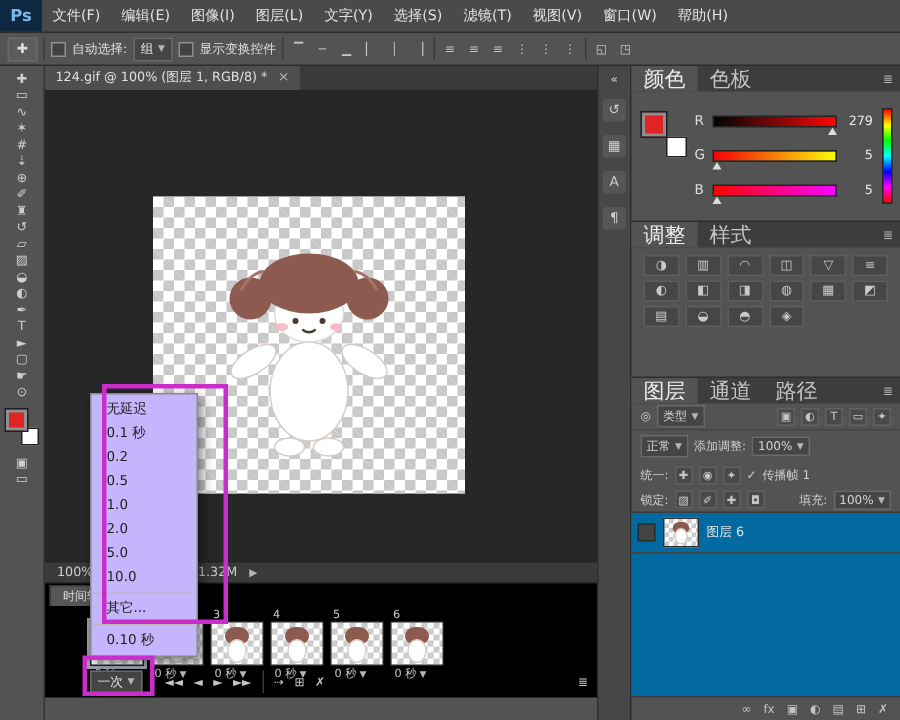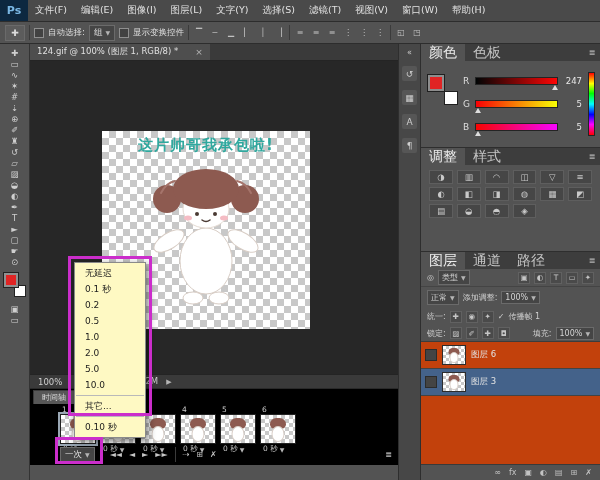--- a/index.html
+++ b/index.html
@@ -26,21 +26,21 @@
 .toolbar{position:absolute;left:0;top:44px;width:30px;height:436px;background:#535353;border-right:1px solid #333;display:flex;flex-direction:column;align-items:center;padding-top:3px}
 .tool{width:24px;height:11px;display:flex;align-items:center;justify-content:center;font-size:8.5px;color:#cfcfcf}
 .swatches{position:relative;width:22px;height:24px;margin-top:6px}
 .swatch-bg{position:absolute;right:0;bottom:0;width:12px;height:12px;background:#fff;border:1px solid #222}
 .swatch-fg{position:absolute;left:0;top:0;width:14px;height:14px;background:#e02424;border:2px solid #909090;outline:1px solid #222}
 .tool-extra{margin-top:6px}
 
 
 .docarea{position:absolute;left:30px;top:44px;width:368px;height:344px;background:#272727}
 .tabbar{height:17px;background:#3a3a3a;border-bottom:1px solid #242424;display:flex}
-.doctab{display:flex;align-items:center;gap:17px;padding:0 7px;background:#4e4e4e;font-size:8.5px;color:#e0e0e0;white-space:nowrap}
+.doctab{display:flex;align-items:center;gap:7px;padding:0 7px;background:#4e4e4e;font-size:8.5px;color:#e0e0e0;white-space:nowrap}
 .doctab .close{color:#b5b5b5;font-size:9px}
 .canvas{position:relative;width:100%;height:313px;overflow:hidden}
 .checker{background-color:#fff;background-image:linear-gradient(45deg,#c8c8c8 25%,transparent 25%,transparent 75%,#c8c8c8 75%),linear-gradient(45deg,#c8c8c8 25%,transparent 25%,transparent 75%,#c8c8c8 75%)}
 .c14{background-size:14px 14px;background-position:0 0,7px 7px}
 .c8{background-size:8px 8px;background-position:0 0,4px 4px}
 .c6{background-size:6px 6px;background-position:0 0,3px 3px}
 .artboard{position:absolute;left:72px;top:70px;width:208px;height:198px}
 .caption{position:absolute;left:0;top:5px;width:100%;text-align:center;font-size:15px;font-weight:bold;color:#2fa89e;letter-spacing:1px;white-space:nowrap}
 .char-svg{position:absolute;left:50%;top:28px;transform:translateX(-50%)}
 .statusbar{height:14px;background:#3a3a3a;border-top:1px solid #242424;display:flex;align-items:center;gap:8px;padding:0 8px;font-size:8.5px;color:#cfcfcf}
@@ -102,32 +102,32 @@
 .layers-content{flex:1;display:flex;flex-direction:column;min-height:0}
 .lrow{display:flex;align-items:center;gap:4px;padding:0 6px;flex:0 0 auto}
 .filter-row{height:18px;border-bottom:1px solid #444}
 .blend-row{height:21px}
 .unify-row{height:17px}
 .lock-row{height:17px;border-bottom:1px solid #3c3c3c}
 .small-label{font-size:8px;color:#cfcfcf;white-space:nowrap}
 .val-select{display:flex;align-items:center;gap:3px;background:#454545;border:1px solid #6a6a6a;padding:1px 3px;font-size:8px;white-space:nowrap}
 .mini-ic{min-width:12px;height:12px;display:flex;align-items:center;justify-content:center;border:1px solid #616161;background:#4a4a4a;color:#c6c6c6;font-size:7.5px}
 .row-fill{flex:1}
-.layer-list{flex:1;background:#c2410c;overflow:hidden}
+.layer-list{flex:1;background:#0369a1;overflow:hidden}
 .layer-row{display:flex;align-items:center;gap:5px;height:27px;padding:0 4px;border-bottom:1px solid #434343}
 .layer-row.selected{background:#44628a}
 .eye-box{width:12px;height:12px;border:1px solid #2c2c2c;background:#444;flex:0 0 auto}
 .layer-thumb{position:relative;width:24px;height:20px;border:1px solid #2c2c2c;flex:0 0 auto}
 .lt-hair{position:absolute;left:50%;top:2px;transform:translateX(-50%);width:11px;height:7px;background:#8d5a50;border-radius:6px 6px 4px 4px}
 .lt-body{position:absolute;left:50%;top:6px;transform:translateX(-50%);width:9px;height:11px;background:#fff;border:1px solid #d9cfc8;border-radius:50%}
 .layer-name{font-size:8.5px;color:#e3e3e3;white-space:nowrap}
 .lp-bottom{height:16px;border-top:1px solid #3a3a3a;display:flex;align-items:center;justify-content:flex-end;gap:8px;padding:0 8px;font-size:8px;color:#c3c3c3;flex:0 0 auto}
 
 
-.delay-menu{position:absolute;left:74px;top:262px;width:72px;z-index:40;background:#fef9c3;border:1px solid #8a8a8a;box-shadow:2px 3px 8px rgba(0,0,0,.55);padding:2px 0}
+.delay-menu{position:absolute;left:60px;top:262px;width:72px;z-index:40;background:#c4b5fd;border:1px solid #8a8a8a;box-shadow:2px 3px 8px rgba(0,0,0,.55);padding:2px 0}
 .dm-item{height:16px;line-height:16px;padding:0 10px;font-size:9px;color:#1c1c1c;white-space:nowrap}
 .dm-sep{height:1px;background:#b9b9b9;margin:2px 1px}
 .hl-box{position:absolute;border:3px solid #cb2dcb;z-index:45;pointer-events:none}
 .hl-menu{left:68px;top:256px;width:84px;height:160px}
 .hl-delay{left:55px;top:437px;width:48px;height:27px}
 </style>
 </head>
 <body>
 
 <div id="app">
@@ -207,21 +207,20 @@
 
   <div class="docarea">
     <div class="tabbar">
       <div class="doctab">
         <span>124.gif @ 100% (图层 1, RGB/8) *</span>
         <span class="close">×</span>
       </div>
     </div>
     <div class="canvas">
       <div class="artboard checker c14">
-        <div class="caption">这片帅哥我承包啦!</div>
         <svg class="char-svg" width="150" height="158" viewBox="0 0 150 158">
           <ellipse cx="38" cy="82" rx="17" ry="8" fill="#ffffff" stroke="#d8cdc5" transform="rotate(-32 38 82)"></ellipse>
           <ellipse cx="112" cy="82" rx="17" ry="8" fill="#ffffff" stroke="#d8cdc5" transform="rotate(32 112 82)"></ellipse>
           <ellipse cx="75" cy="102" rx="26" ry="33" fill="#ffffff" stroke="#d8cdc5"></ellipse>
           <ellipse cx="62" cy="139" rx="10" ry="6" fill="#ffffff" stroke="#d8cdc5"></ellipse>
           <ellipse cx="88" cy="139" rx="10" ry="6" fill="#ffffff" stroke="#d8cdc5"></ellipse>
           <ellipse cx="75" cy="50" rx="23" ry="19" fill="#ffffff" stroke="#e4dad2"></ellipse>
           <circle cx="36" cy="40" r="14" fill="#8d5a50"></circle>
           <circle cx="114" cy="40" r="14" fill="#8d5a50"></circle>
           <ellipse cx="75" cy="30" rx="33" ry="20" fill="#8d5a50"></ellipse>
@@ -352,21 +351,21 @@
       <div class="cswatches">
         <div class="cswatch-bg"></div>
         <div class="cswatch-fg"></div>
       </div>
       <div class="chan-rows">
         <div class="chan-row">
           <span class="chan-label">R</span>
           <div class="chan-slider slider-r">
               <div class="thumb thumb-r"></div>
             </div>
-          <span class="chan-val">247</span>
+          <span class="chan-val">279</span>
         </div>
         <div class="chan-row">
           <span class="chan-label">G</span>
           <div class="chan-slider slider-g">
               <div class="thumb thumb-g"></div>
             </div>
           <span class="chan-val">5</span>
         </div>
         <div class="chan-row">
           <span class="chan-label">B</span>
@@ -461,28 +460,20 @@
       </div>
       <div class="layer-list">
         <div class="layer-row">
           <div class="eye-box"></div>
           <div class="layer-thumb checker c6">
               <div class="lt-hair"></div>
               <div class="lt-body"></div>
             </div>
           <span class="layer-name">图层 6</span>
         </div>
-        <div class="layer-row selected">
-          <div class="eye-box"></div>
-          <div class="layer-thumb checker c6">
-              <div class="lt-hair"></div>
-              <div class="lt-body"></div>
-            </div>
-          <span class="layer-name">图层 3</span>
-        </div>
       </div>
       <div class="lp-bottom">
         <span>∞</span>
         <span>fx</span>
         <span>▣</span>
         <span>◐</span>
         <span>▤</span>
         <span>⊞</span>
         <span>✗</span>
       </div>

